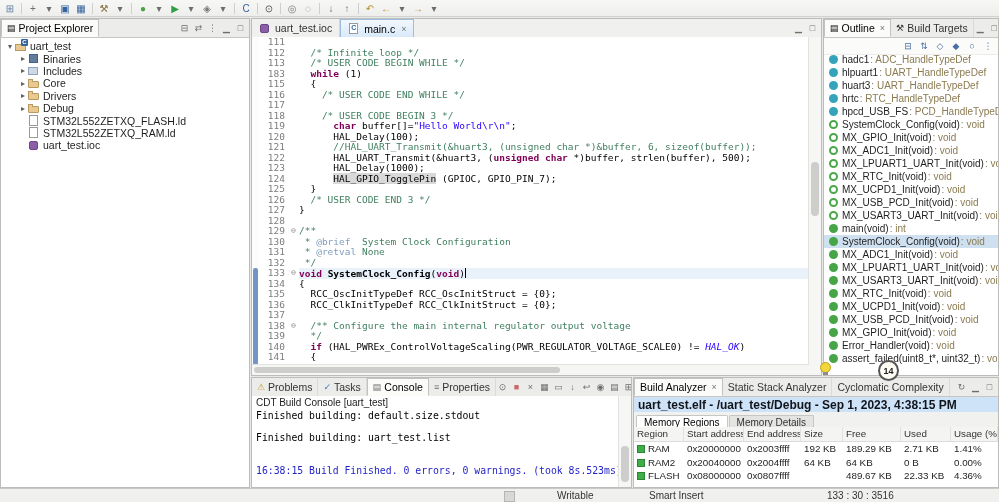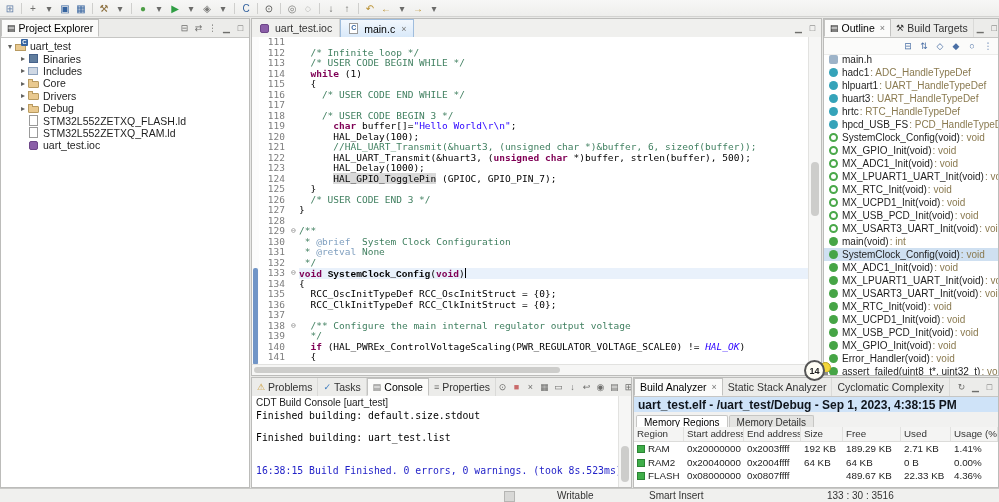--- a/index.html
+++ b/index.html
@@ -74,21 +74,21 @@
   .lnum{width:26px;text-align:right;color:#7d7d7d;flex:none;padding-right:3px;}
   .lfold{width:11px;flex:none;color:#8a8a8a;font-size:8px;text-align:center;}
   .lcode{flex:1;white-space:pre;}
   .cur .lcode{background:#e9f1fb;}
   .sg-p{color:#000;}
   .sg-k{color:#7f0055;font-weight:bold;}
   .sg-c{color:#3f7f5f;}
   .sg-s{color:#2a00ff;}
   .sg-d{color:#7f9fbf;}
   .sg-m{color:#2a00ff;font-style:italic;}
-  .sg-b{color:#000;font-weight:bold;font-family:Liberation Mono, monospace;}
+  .sg-b{color:#000;font-weight:bold;}
   .sg-o{color:#000;background:#d9d9d9;}
   .caret{display:inline-block;width:1px;height:10px;background:#000;vertical-align:-1px;}
   .vscroll{position:absolute;right:0;top:0;width:12px;bottom:0;background:#f6f6f5;border-left:1px solid #e2e2e0;}
   .vthumb{position:absolute;left:2px;right:2px;background:#cdcdcb;border-radius:4px;}
   .ovmark{position:absolute;right:2px;width:7px;height:2px;background:#a8a8a6;}
   .ovmark.blue{background:#3b6cc4;}
   .hscroll{position:absolute;left:0;right:12px;bottom:0;height:10px;background:#f6f6f5;border-top:1px solid #e2e2e0;}
   .hthumb{position:absolute;left:2px;top:2px;height:6px;width:55%;background:#cdcdcb;border-radius:3px;}
 
   
@@ -125,21 +125,21 @@
   .ba-table{position:absolute;left:0;top:49px;right:0;bottom:0;background:#fff;font-size:9.8px;overflow:hidden;}
   .ba-hrow{display:flex;height:14px;background:#f4f4f3;border-bottom:1px solid #dcdcda;color:#333;}
   .ba-hcell{padding:1px 3px;border-right:1px solid #e1e1df;box-sizing:border-box;
     white-space:nowrap;overflow:hidden;flex:none;}
   .ba-row{display:flex;height:13.5px;align-items:center;}
   .ba-cell{padding:0 3px;box-sizing:border-box;white-space:nowrap;overflow:hidden;flex:none;}
   .mem-ic{width:8px;height:8px;background:#3fae49;border:1px solid #2c8435;display:inline-block;
     margin-right:3px;vertical-align:-1px;box-sizing:border-box;}
 
   
-  #badge{position:absolute;left:804px;top:360px;width:17px;height:17px;border-radius:50%;
+  #badge{position:absolute;left:878px;top:360px;width:17px;height:17px;border-radius:50%;
     background:#fffef5;border:2px solid #555;display:flex;align-items:center;justify-content:center;
     font-size:9px;font-weight:bold;z-index:6;box-sizing:content-box;}
   #bulb{position:absolute;left:820px;top:362px;width:9px;height:9px;background:#f3d63a;
     border:1px solid #b9a11f;border-radius:50%;z-index:5;}
   #bulb::after{content:"";position:absolute;left:2px;top:9px;width:5px;height:3px;background:#8d8d8b;}
 
   
   #statusbar{position:absolute;left:0;top:488px;width:999px;height:14px;background:#f0f0ee;
     border-top:1px solid #c9c9c7;font-size:10px;color:#333;box-sizing:border-box;}
   #statusbar .sb{position:absolute;top:1px;}
@@ -270,21 +270,21 @@
         </div>
     </div>
     <div class="ed-content">
       <div class="ann-ruler">
         <div class="range-ind" style="top: 231px;"></div>
       </div>
       <div class="clines">
           <div class="cline"><span class="lnum">111</span><span class="lfold"></span><span class="lcode"></span></div>
           <div class="cline"><span class="lnum">112</span><span class="lfold"></span><span class="lcode"><span class="sg-c">  /* Infinite loop */</span></span></div>
           <div class="cline"><span class="lnum">113</span><span class="lfold"></span><span class="lcode"><span class="sg-c">  /* USER CODE BEGIN WHILE */</span></span></div>
-          <div class="cline"><span class="lnum">114</span><span class="lfold"></span><span class="lcode"><span class="sg-p">  </span><span class="sg-k">while</span><span class="sg-p"> (1)</span></span></div>
+          <div class="cline"><span class="lnum">183</span><span class="lfold"></span><span class="lcode"><span class="sg-p">  </span><span class="sg-k">while</span><span class="sg-p"> (1)</span></span></div>
           <div class="cline"><span class="lnum">115</span><span class="lfold"></span><span class="lcode"><span class="sg-p">  {</span></span></div>
           <div class="cline"><span class="lnum">116</span><span class="lfold"></span><span class="lcode"><span class="sg-c">    /* USER CODE END WHILE */</span></span></div>
           <div class="cline"><span class="lnum">117</span><span class="lfold"></span><span class="lcode"></span></div>
           <div class="cline"><span class="lnum">118</span><span class="lfold"></span><span class="lcode"><span class="sg-c">    /* USER CODE BEGIN 3 */</span></span></div>
           <div class="cline"><span class="lnum">119</span><span class="lfold"></span><span class="lcode"><span class="sg-p">      </span><span class="sg-k">char</span><span class="sg-p"> buffer[]=</span><span class="sg-s">"Hello World\r\n"</span><span class="sg-p">;</span></span></div>
           <div class="cline"><span class="lnum">120</span><span class="lfold"></span><span class="lcode"><span class="sg-p">      HAL_Delay(100);</span></span></div>
           <div class="cline"><span class="lnum">121</span><span class="lfold"></span><span class="lcode"><span class="sg-c">      //HAL_UART_Transmit(&amp;huart3, (unsigned char *)&amp;buffer, 6, sizeof(buffer));</span></span></div>
           <div class="cline"><span class="lnum">122</span><span class="lfold"></span><span class="lcode"><span class="sg-p">      HAL_UART_Transmit(&amp;huart3, (</span><span class="sg-k">unsigned char</span><span class="sg-p"> *)buffer, strlen(buffer), 500);</span></span></div>
           <div class="cline"><span class="lnum">123</span><span class="lfold"></span><span class="lcode"><span class="sg-p">      HAL_Delay(1000);</span></span></div>
           <div class="cline"><span class="lnum">124</span><span class="lfold"></span><span class="lcode"><span class="sg-p">      </span><span class="sg-o">HAL_GPIO_TogglePin</span><span class="sg-p"> (GPIOC, GPIO_PIN_7);</span></span></div>
@@ -341,24 +341,20 @@
           <span class="oic">⊟</span>
           <span class="oic">⇅</span>
           <span class="oic">◇</span>
           <span class="oic">◆</span>
           <span class="oic">○</span>
           <span class="oic">⋮</span>
         </div>
     </div>
     <div class="olist">
         <div class="orow">
-          <span class="oi oi-inc"></span>
-          <span class="olabel">main.h</span>
-        </div>
-        <div class="orow">
           <span class="oi oi-field"></span>
           <span class="olabel">hadc1</span>
           <span class="otype"> : ADC_HandleTypeDef</span>
         </div>
         <div class="orow">
           <span class="oi oi-field"></span>
           <span class="olabel">hlpuart1</span>
           <span class="otype"> : UART_HandleTypeDef</span>
         </div>
         <div class="orow">

